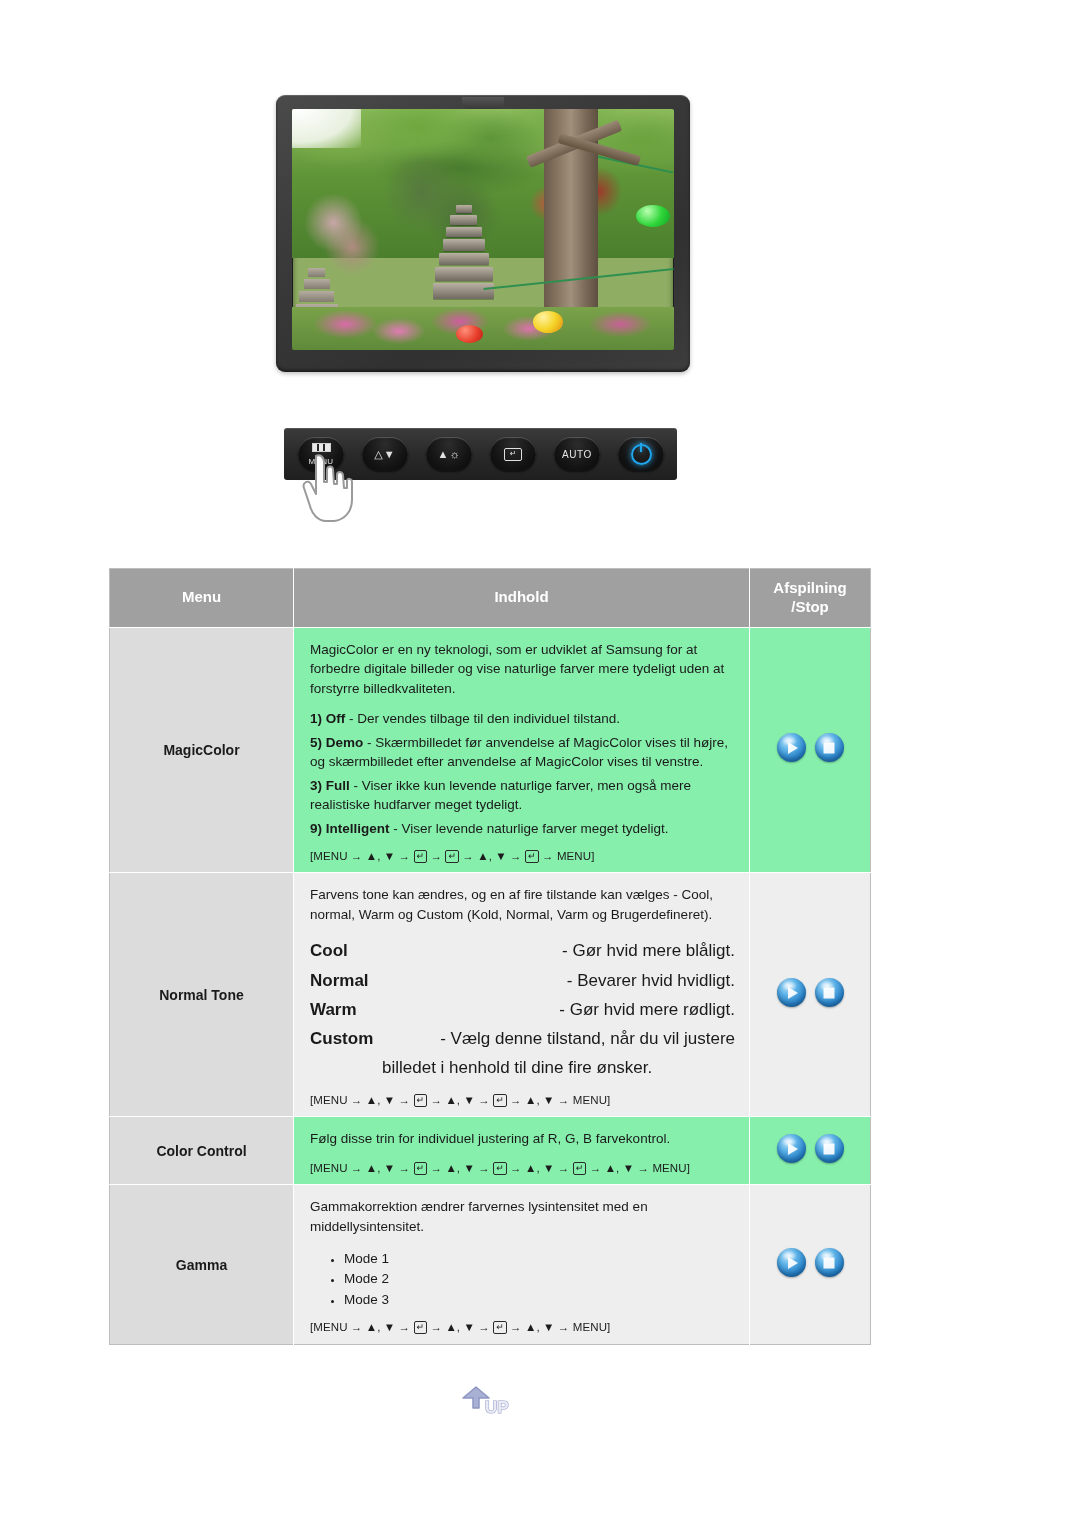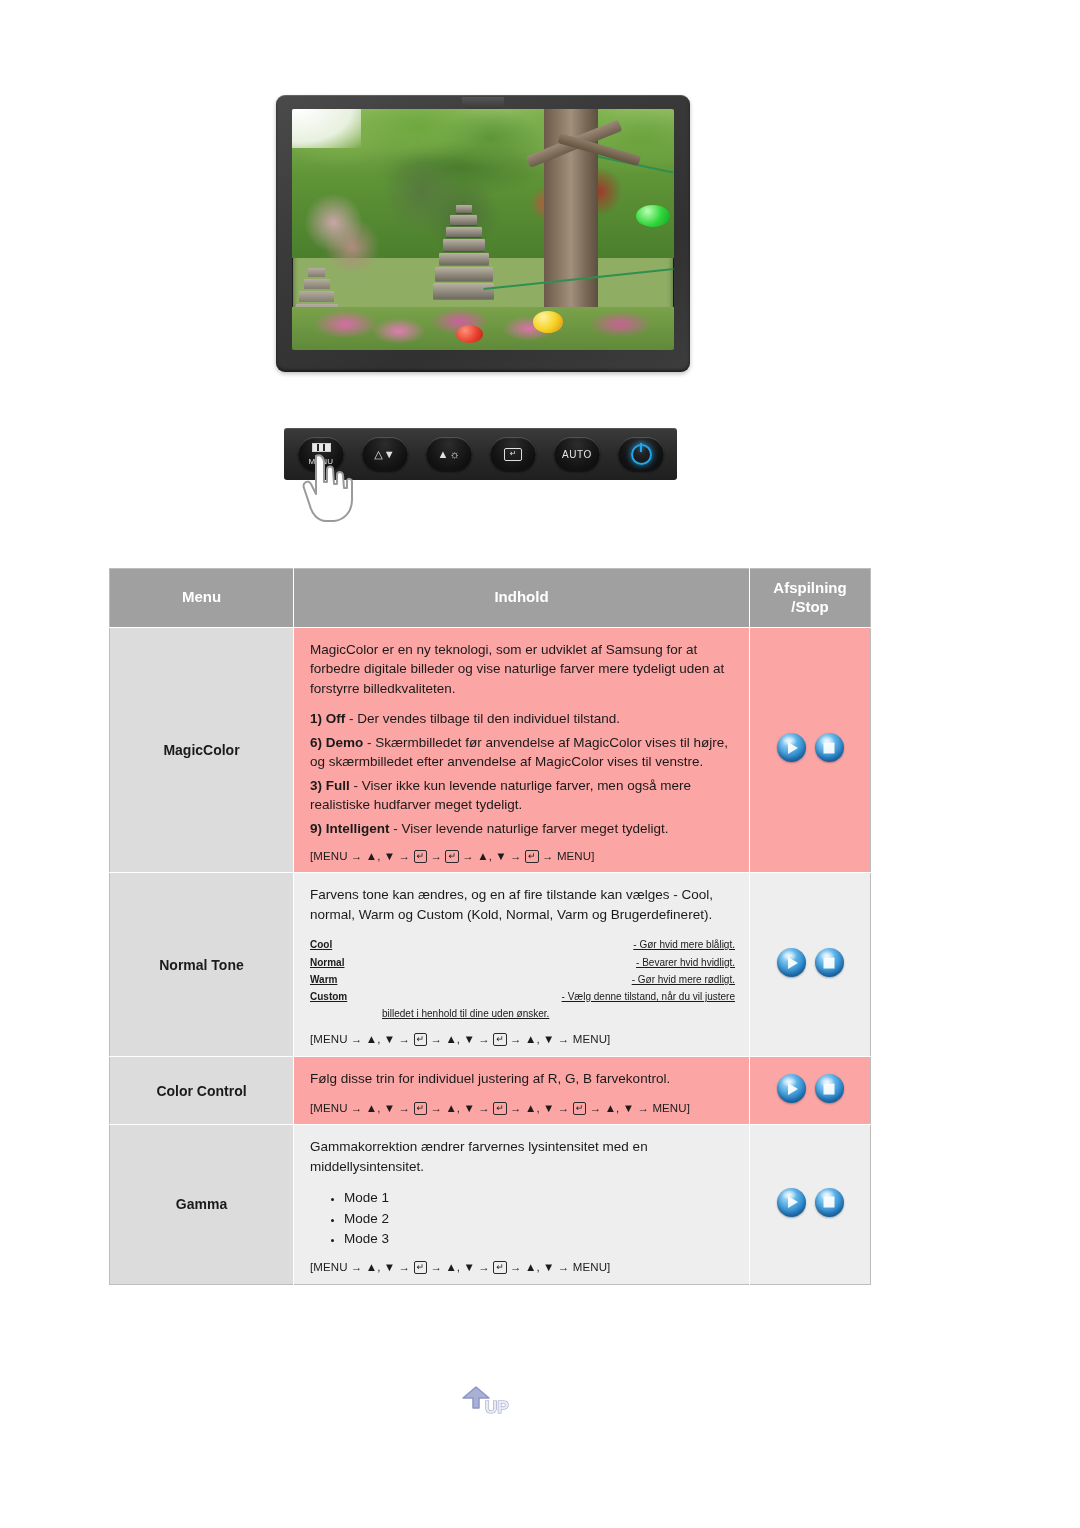--- a/index.html
+++ b/index.html
@@ -274,21 +274,21 @@
   }
   .cell-body {
     padding: 12px 14px 8px 16px;
     font-size: 13.5px;
     color: #1a1a1a;
     line-height: 1.45;
   }
   .cell-play {
     text-align: center;
   }
-  .row-white .cell-body, .row-white .cell-play { background: #fca5a5; }
+  .row-white .cell-body, .row-white .cell-play { background: #86efac; }
   .row-tint  .cell-body, .row-tint  .cell-play { background: #eeeeee; }
 
   .para { margin: 0 0 11px 0; }
   .para.tight { margin-bottom: 4px; }
   .para b { font-weight: bold; }
   .seq {
     margin: 9px 0 0 0;
     font-size: 11.5px;
     color: #1c1c1c;
     white-space: nowrap;
@@ -297,21 +297,21 @@
   .kbd {
     display: inline-block;
     border: 1px solid #2a2a2a;
     border-radius: 2px;
     padding: 0 2px;
     font-size: 9px;
     line-height: 11px;
     vertical-align: 1px;
   }
   .tone-list { margin: 12px 0 0 0; }
-  .tone-row { display: flex; font-size: 10px; line-height: 1.72; text-decoration: underline; }
+  .tone-row { display: flex; font-size: 17px; line-height: 1.72; }
   .tone-name { width: 72px; font-weight: bold; flex: none; }
   .tone-desc { flex: 1; text-align: right; }
   .tone-cont { padding-left: 72px; }
   .mode-list {
     margin: 12px 0 0 0;
     padding-left: 34px;
     list-style: disc;
     font-size: 13.5px;
     line-height: 1.52;
   }
@@ -445,21 +445,21 @@
   <tbody>
 
     <tr class="row-white">
       <td class="cell-menu">MagicColor</td>
       <td class="cell-body">
         <p class="para">MagicColor er en ny teknologi, som er udviklet af Samsung for at forbedre digitale billeder og vise naturlige farver mere tydeligt uden at forstyrre billedkvaliteten.</p>
         <p class="para tight">
           <b>1) Off</b><span> - Der vendes tilbage til den individuel tilstand.</span>
         </p>
         <p class="para tight">
-          <b>6) Demo</b><span> - Skærmbilledet før anvendelse af MagicColor vises til højre, og skærmbilledet efter anvendelse af MagicColor vises til venstre.</span>
+          <b>5) Demo</b><span> - Skærmbilledet før anvendelse af MagicColor vises til højre, og skærmbilledet efter anvendelse af MagicColor vises til venstre.</span>
         </p>
         <p class="para tight">
           <b>3) Full</b><span> - Viser ikke kun levende naturlige farver, men også mere realistiske hudfarver meget tydeligt.</span>
         </p>
         <p class="para tight">
           <b>9) Intelligent</b><span> - Viser levende naturlige farver meget tydeligt.</span>
         </p>
         <p class="seq">
           <span>[MENU</span> →
           <span>▲, ▼</span> →
@@ -497,21 +497,21 @@
           </div>
           <div class="tone-row">
             <span class="tone-name">Warm</span>
             <span class="tone-desc">- Gør hvid mere rødligt.</span>
           </div>
           <div class="tone-row">
             <span class="tone-name">Custom</span>
             <span class="tone-desc">- Vælg denne tilstand, når du vil justere</span>
           </div>
           <div class="tone-row tone-cont">
-            <span>billedet i henhold til dine uden ønsker.</span>
+            <span>billedet i henhold til dine fire ønsker.</span>
           </div>
         </div>
         <p class="seq">
           <span>[MENU</span> →
           <span>▲, ▼</span> →
           <span class="kbd">↵</span> →
           <span>▲, ▼</span> →
           <span class="kbd">↵</span> →
           <span>▲, ▼</span> →
           <span>MENU]</span>

